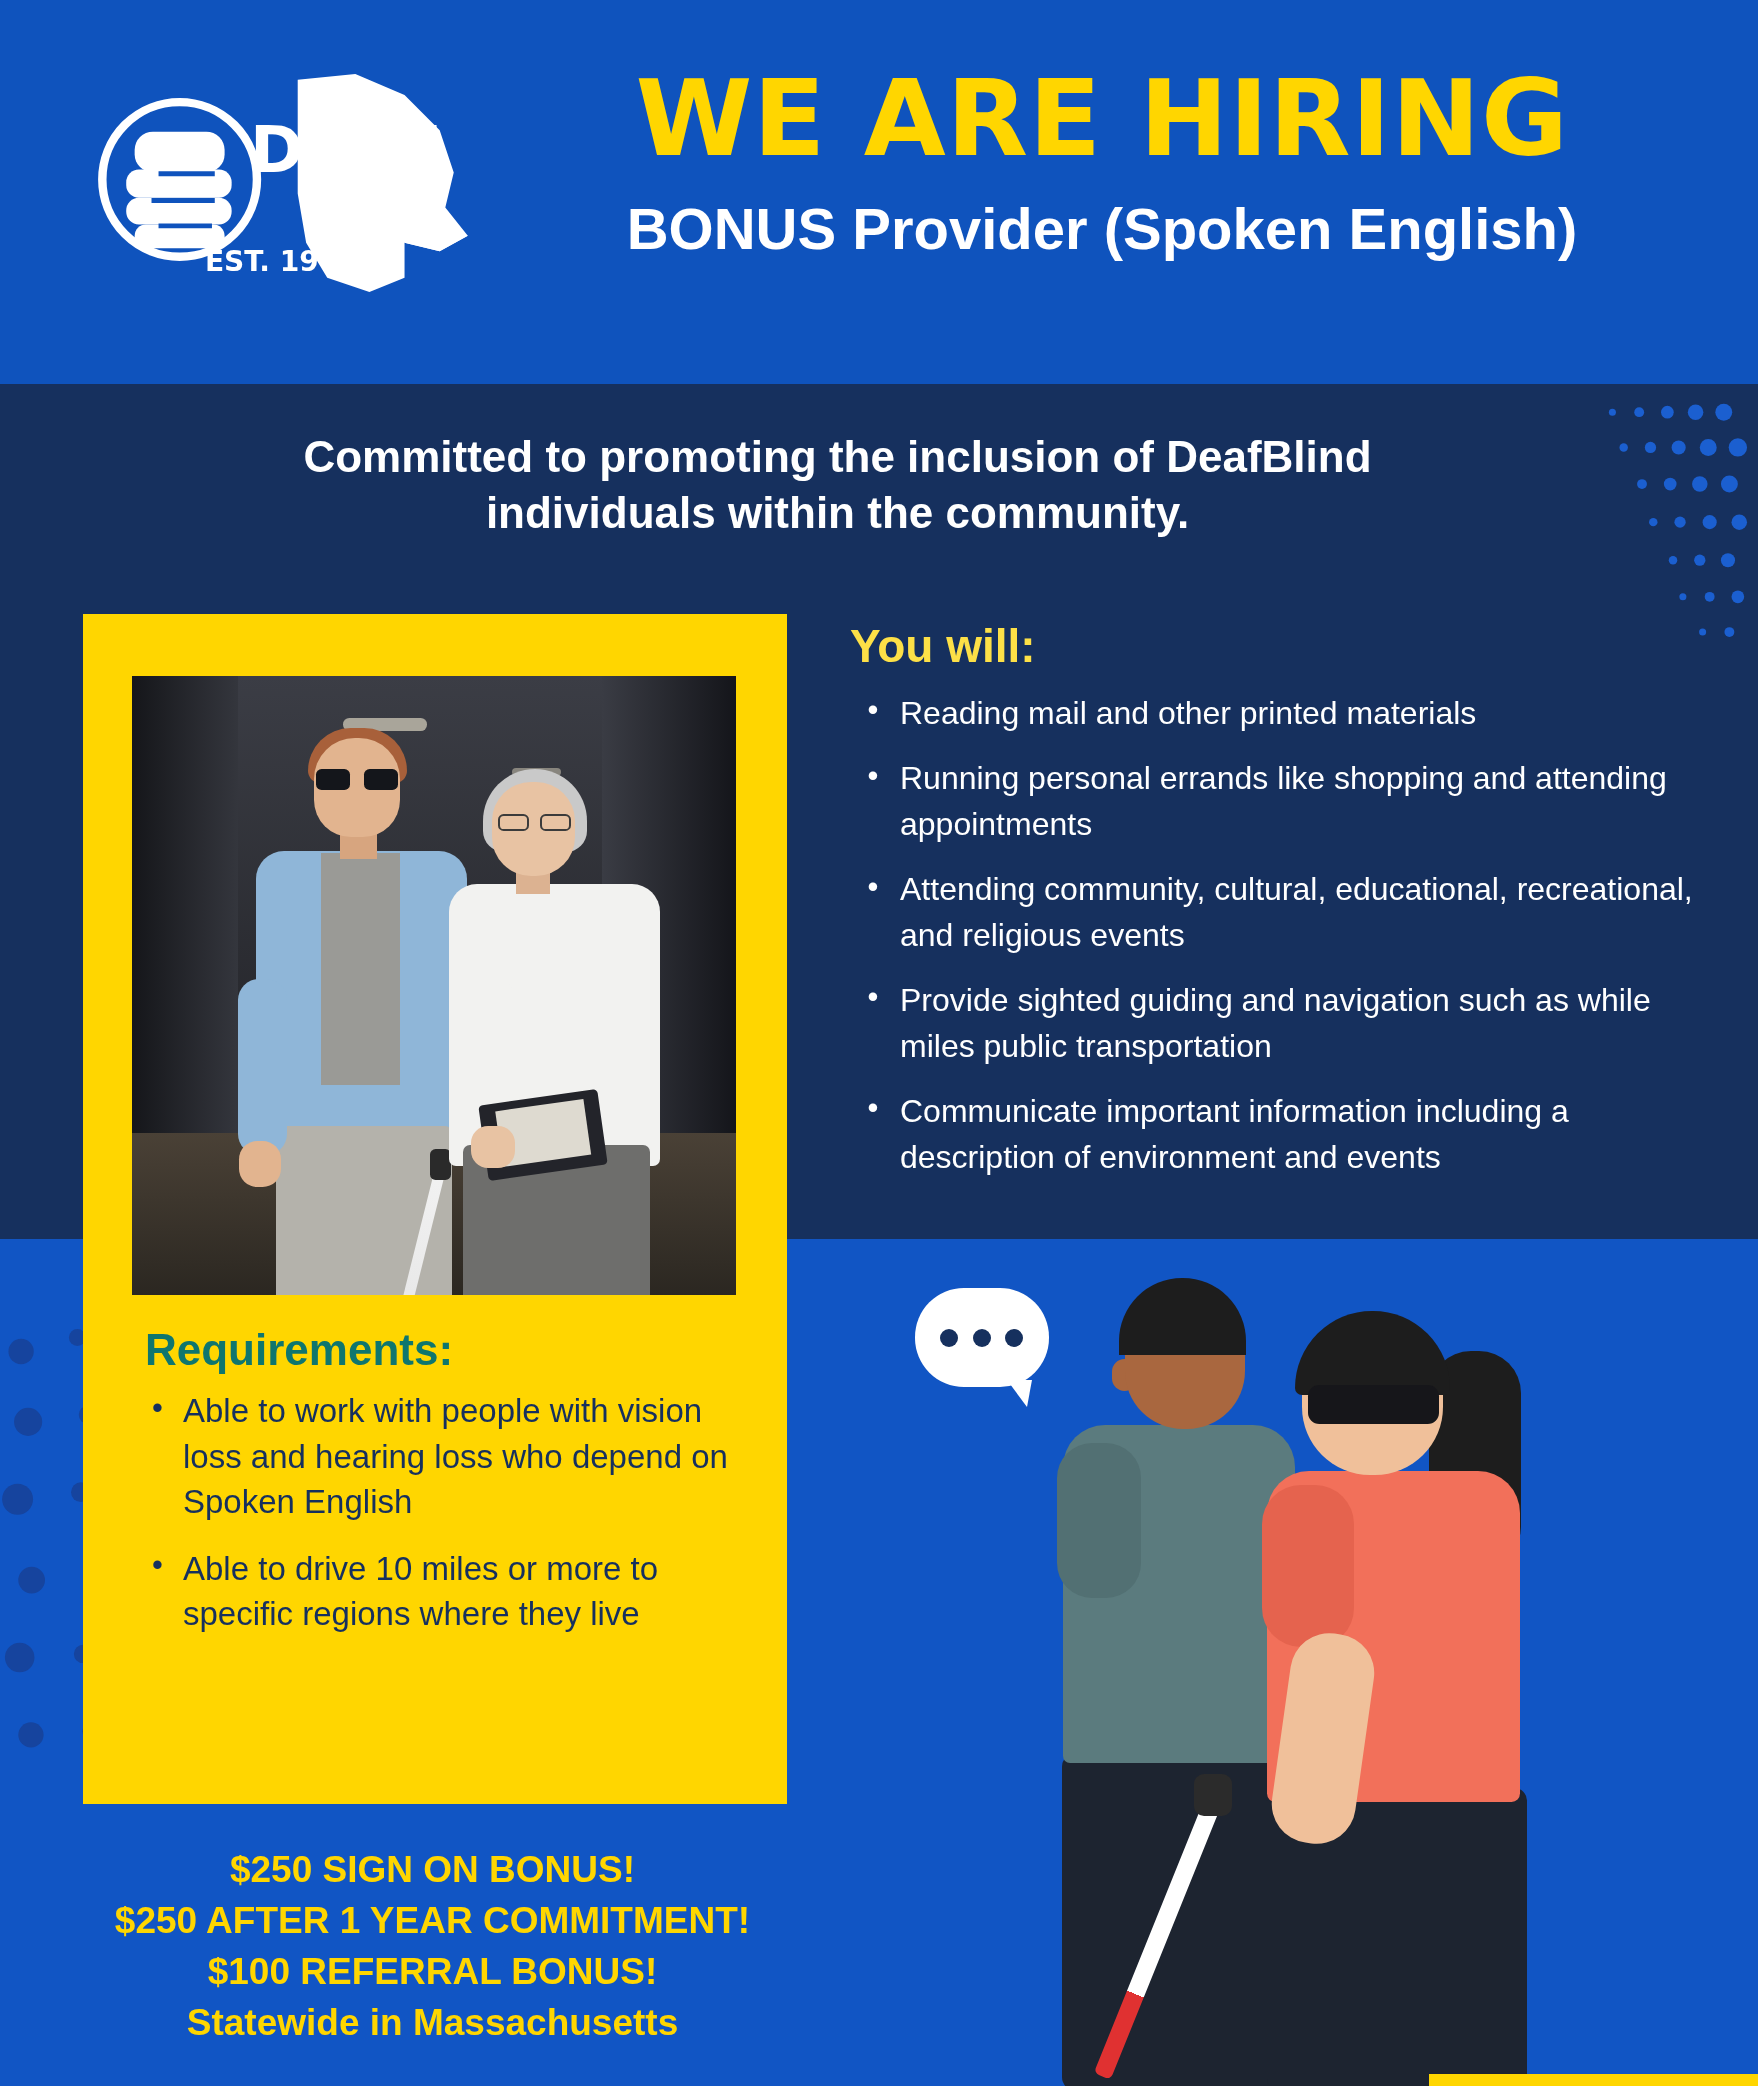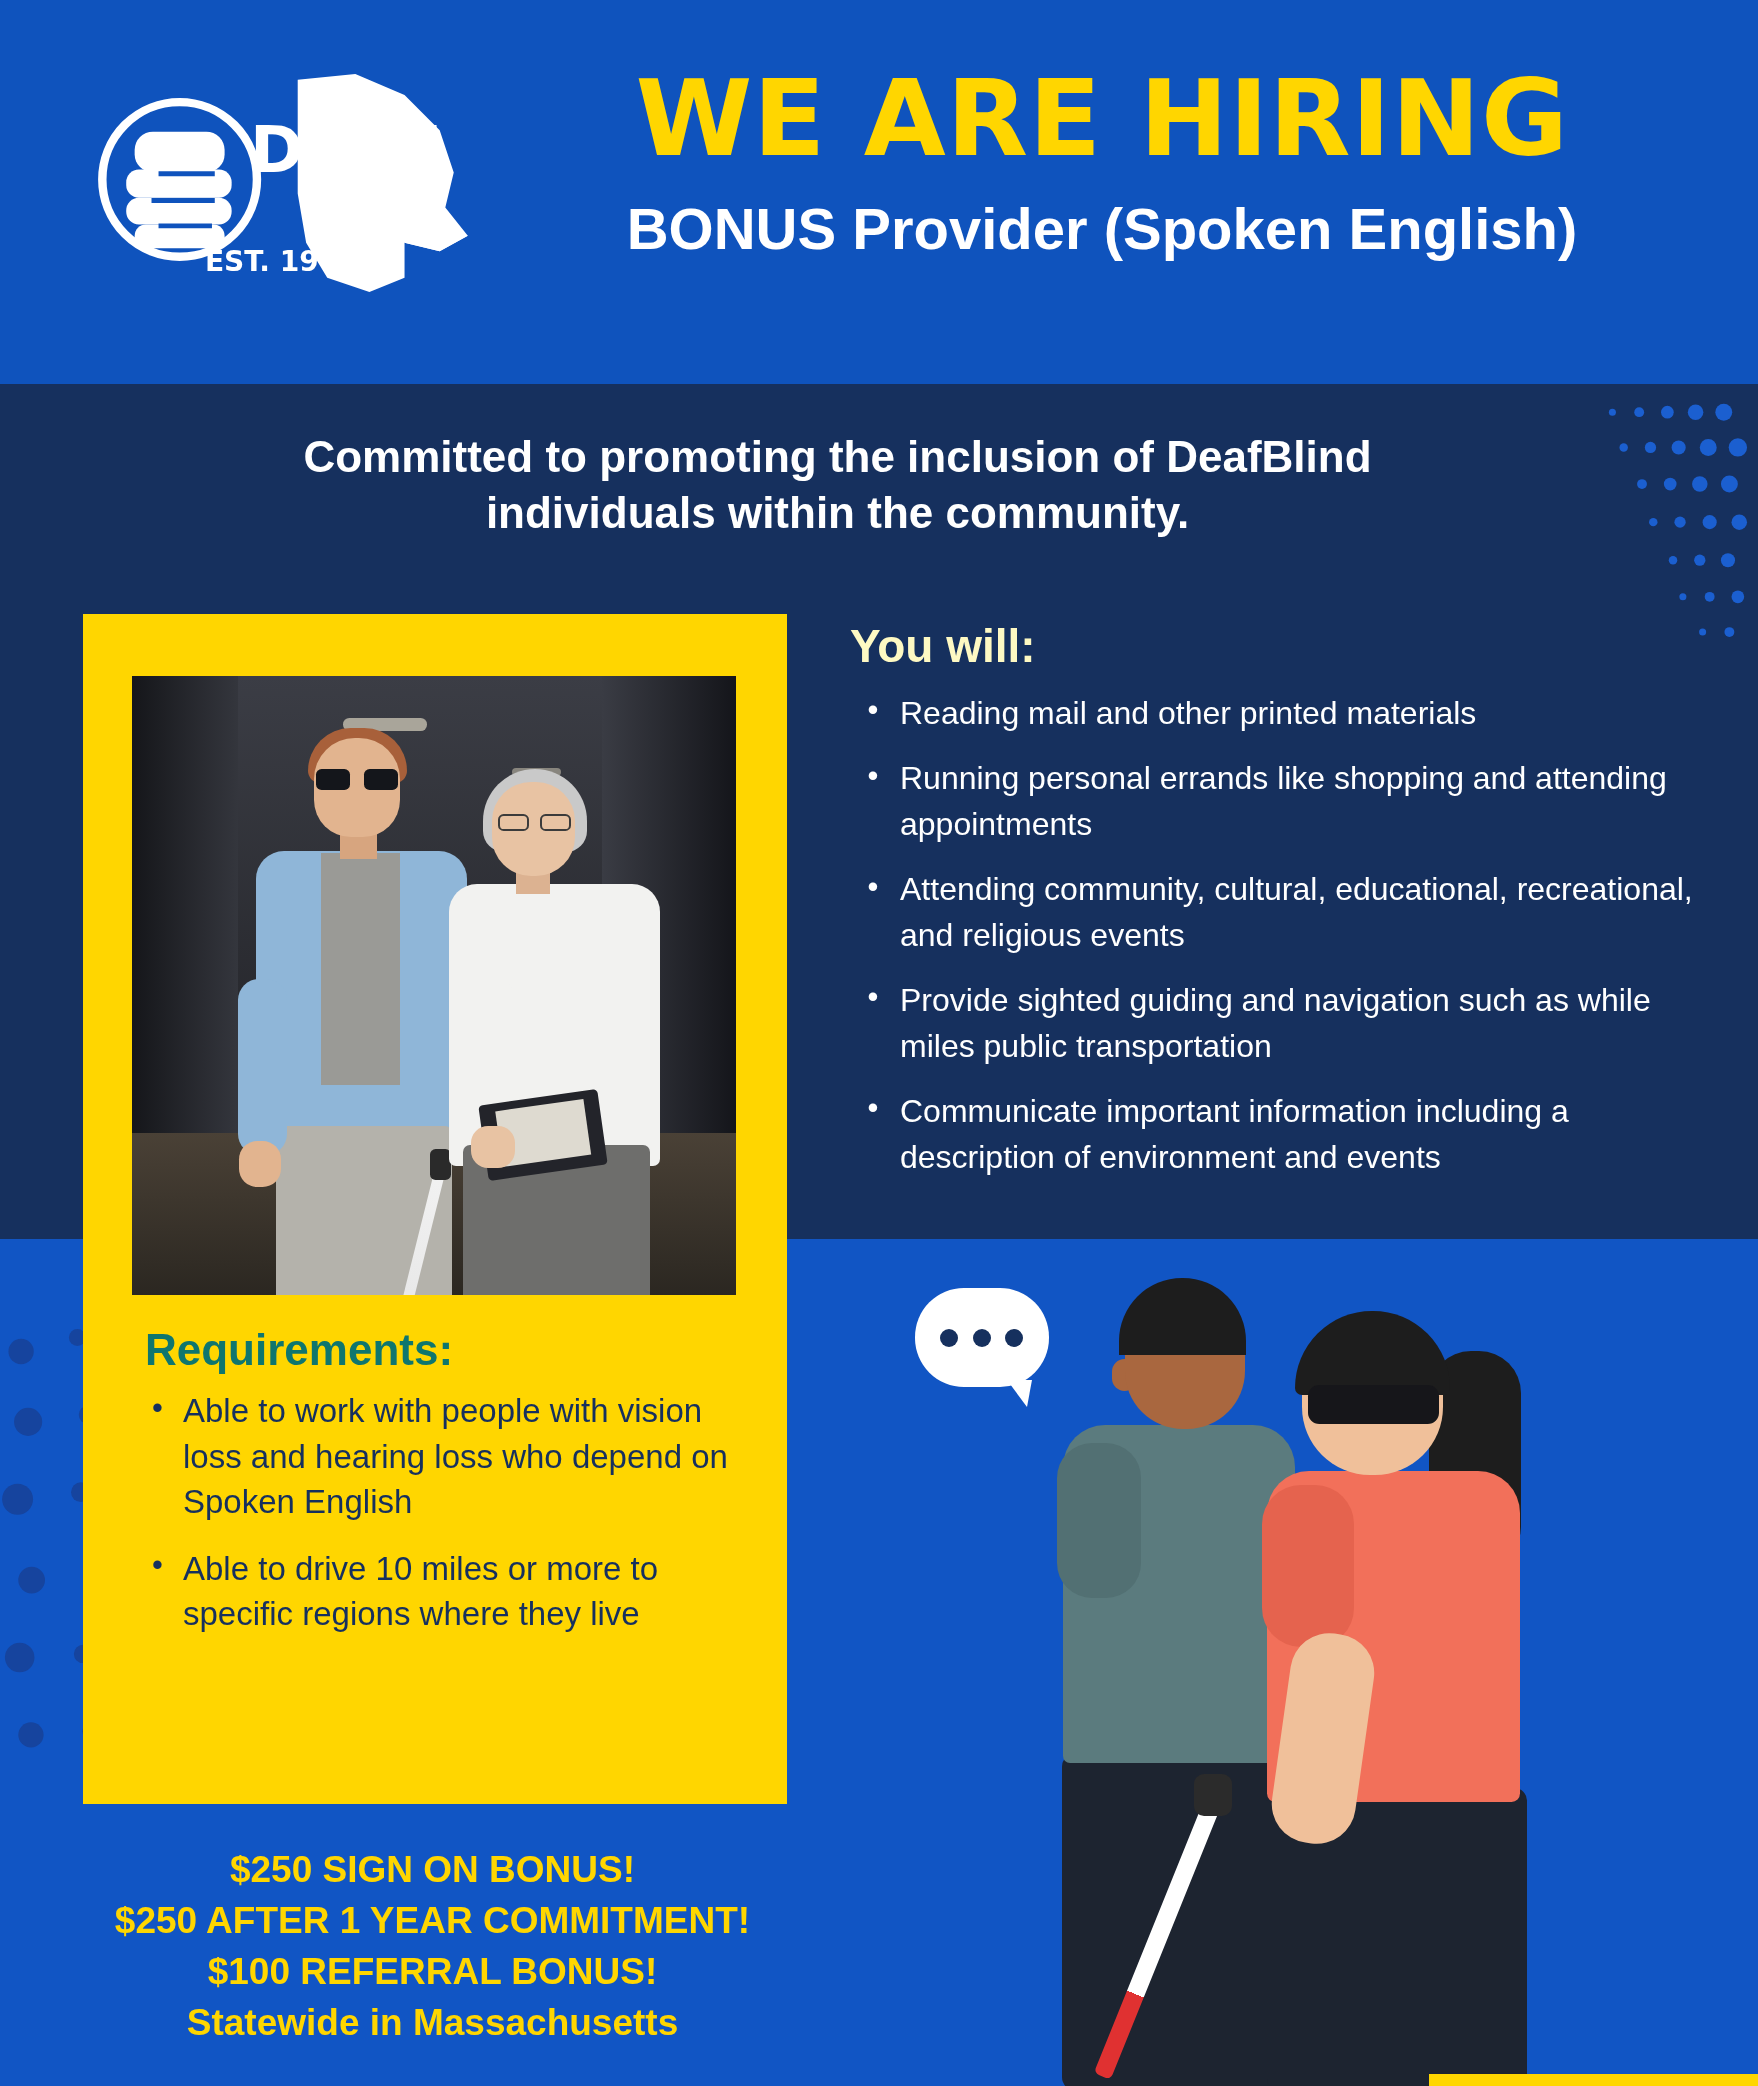--- a/index.html
+++ b/index.html
@@ -175,21 +175,21 @@
     color: #ffd600;
     font-size: 37px;
     font-weight: bold;
     line-height: 1.38;
   }
 
   
   .youwill-title {
     position: absolute;
     left: 850px; top: 619px;
-    font-size: 46px; font-weight: bold; color: #fef9c3;
+    font-size: 46px; font-weight: bold; color: #fde047;
   }
   .youwill-list {
     position: absolute;
     left: 845px; top: 691px;
     width: 880px;
   }
   .youwill-list li {
     list-style: none;
     position: relative;
     padding-left: 55px;

